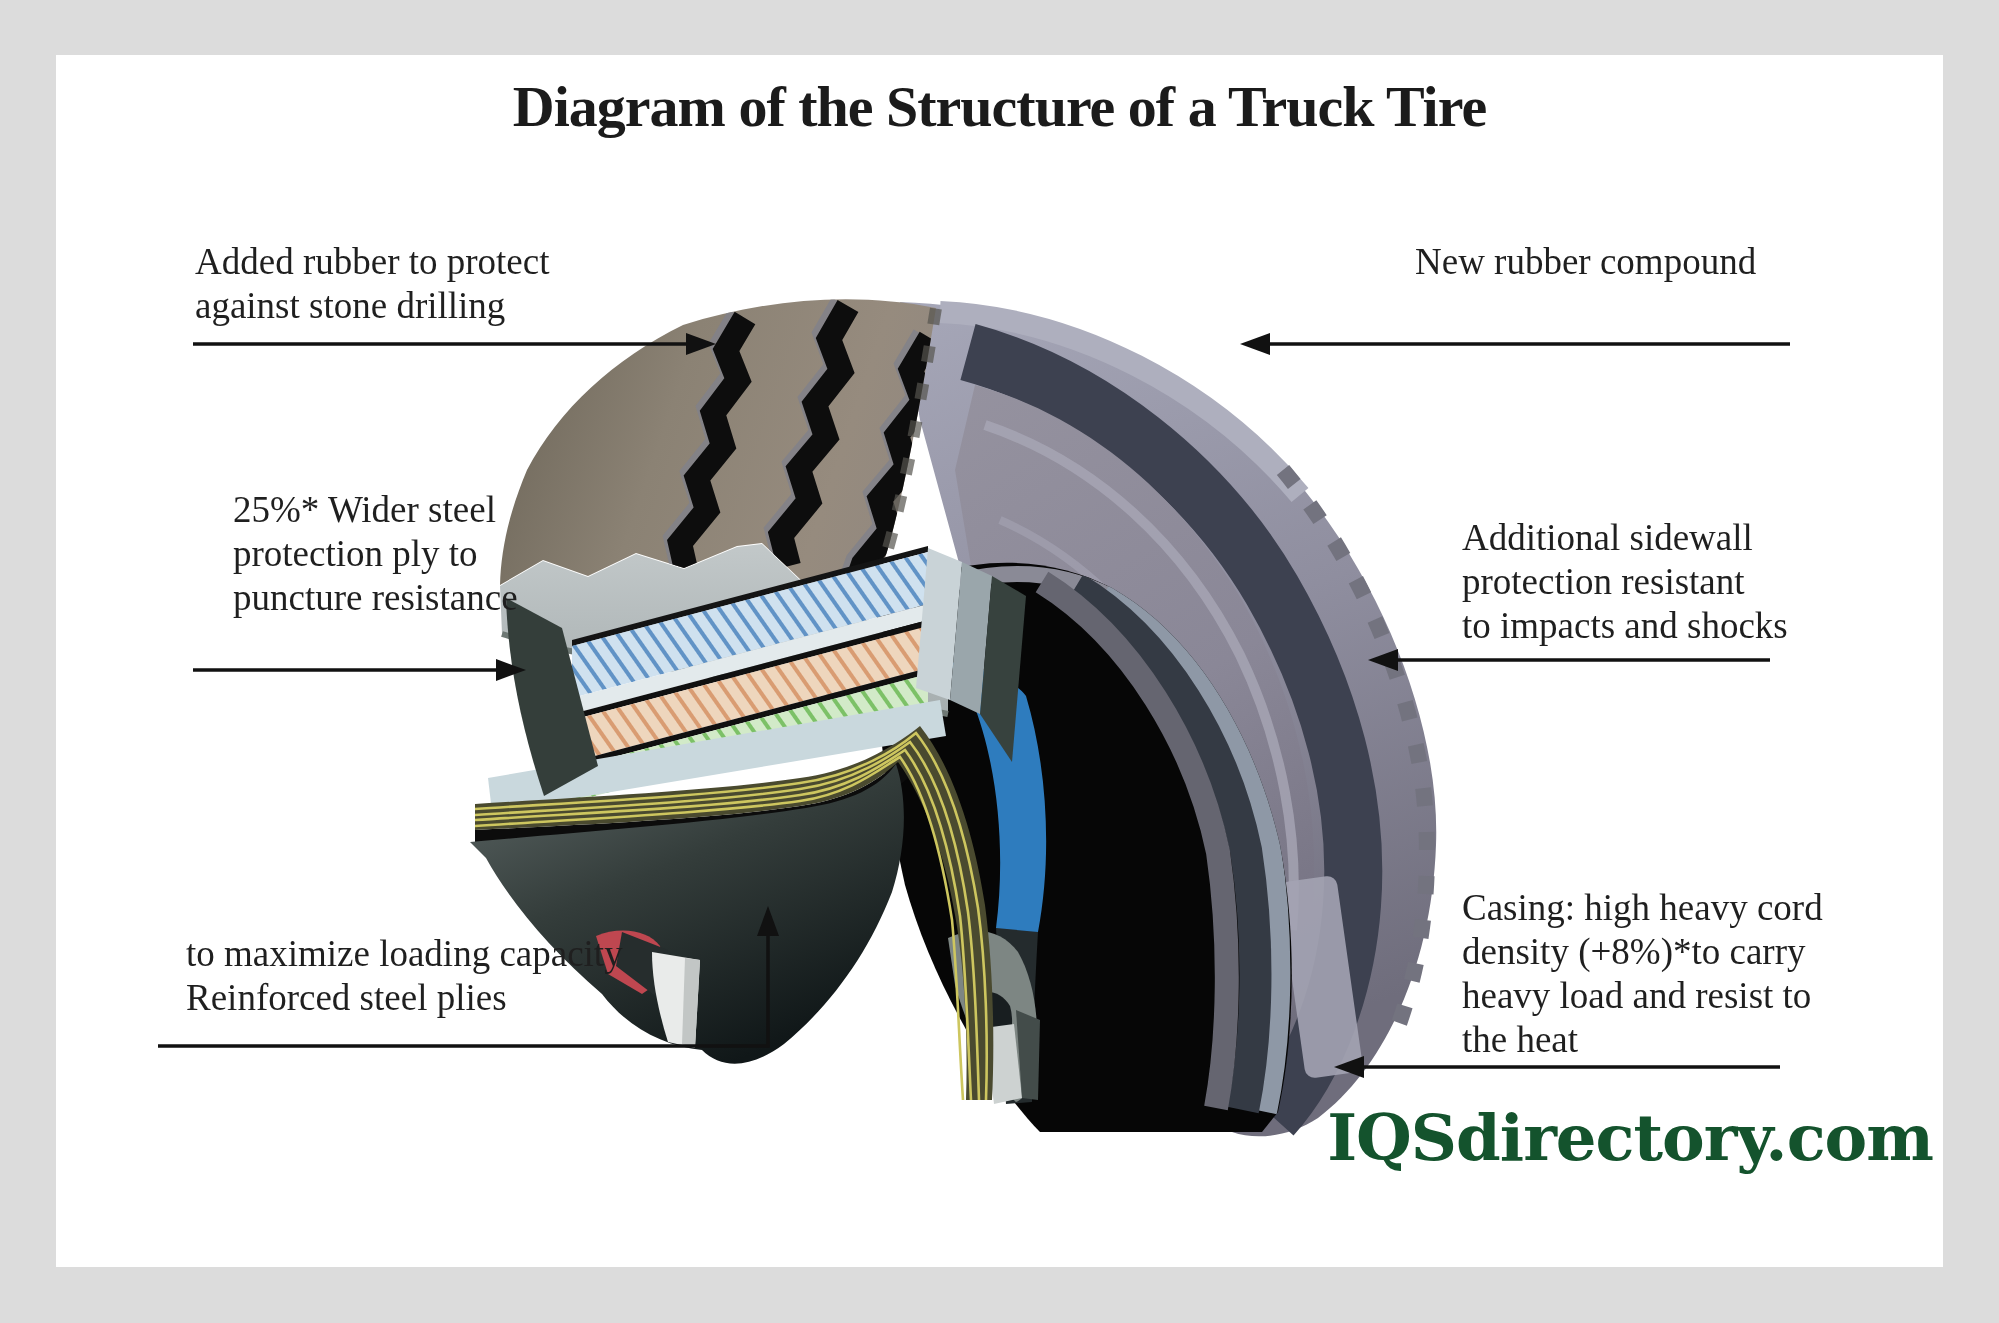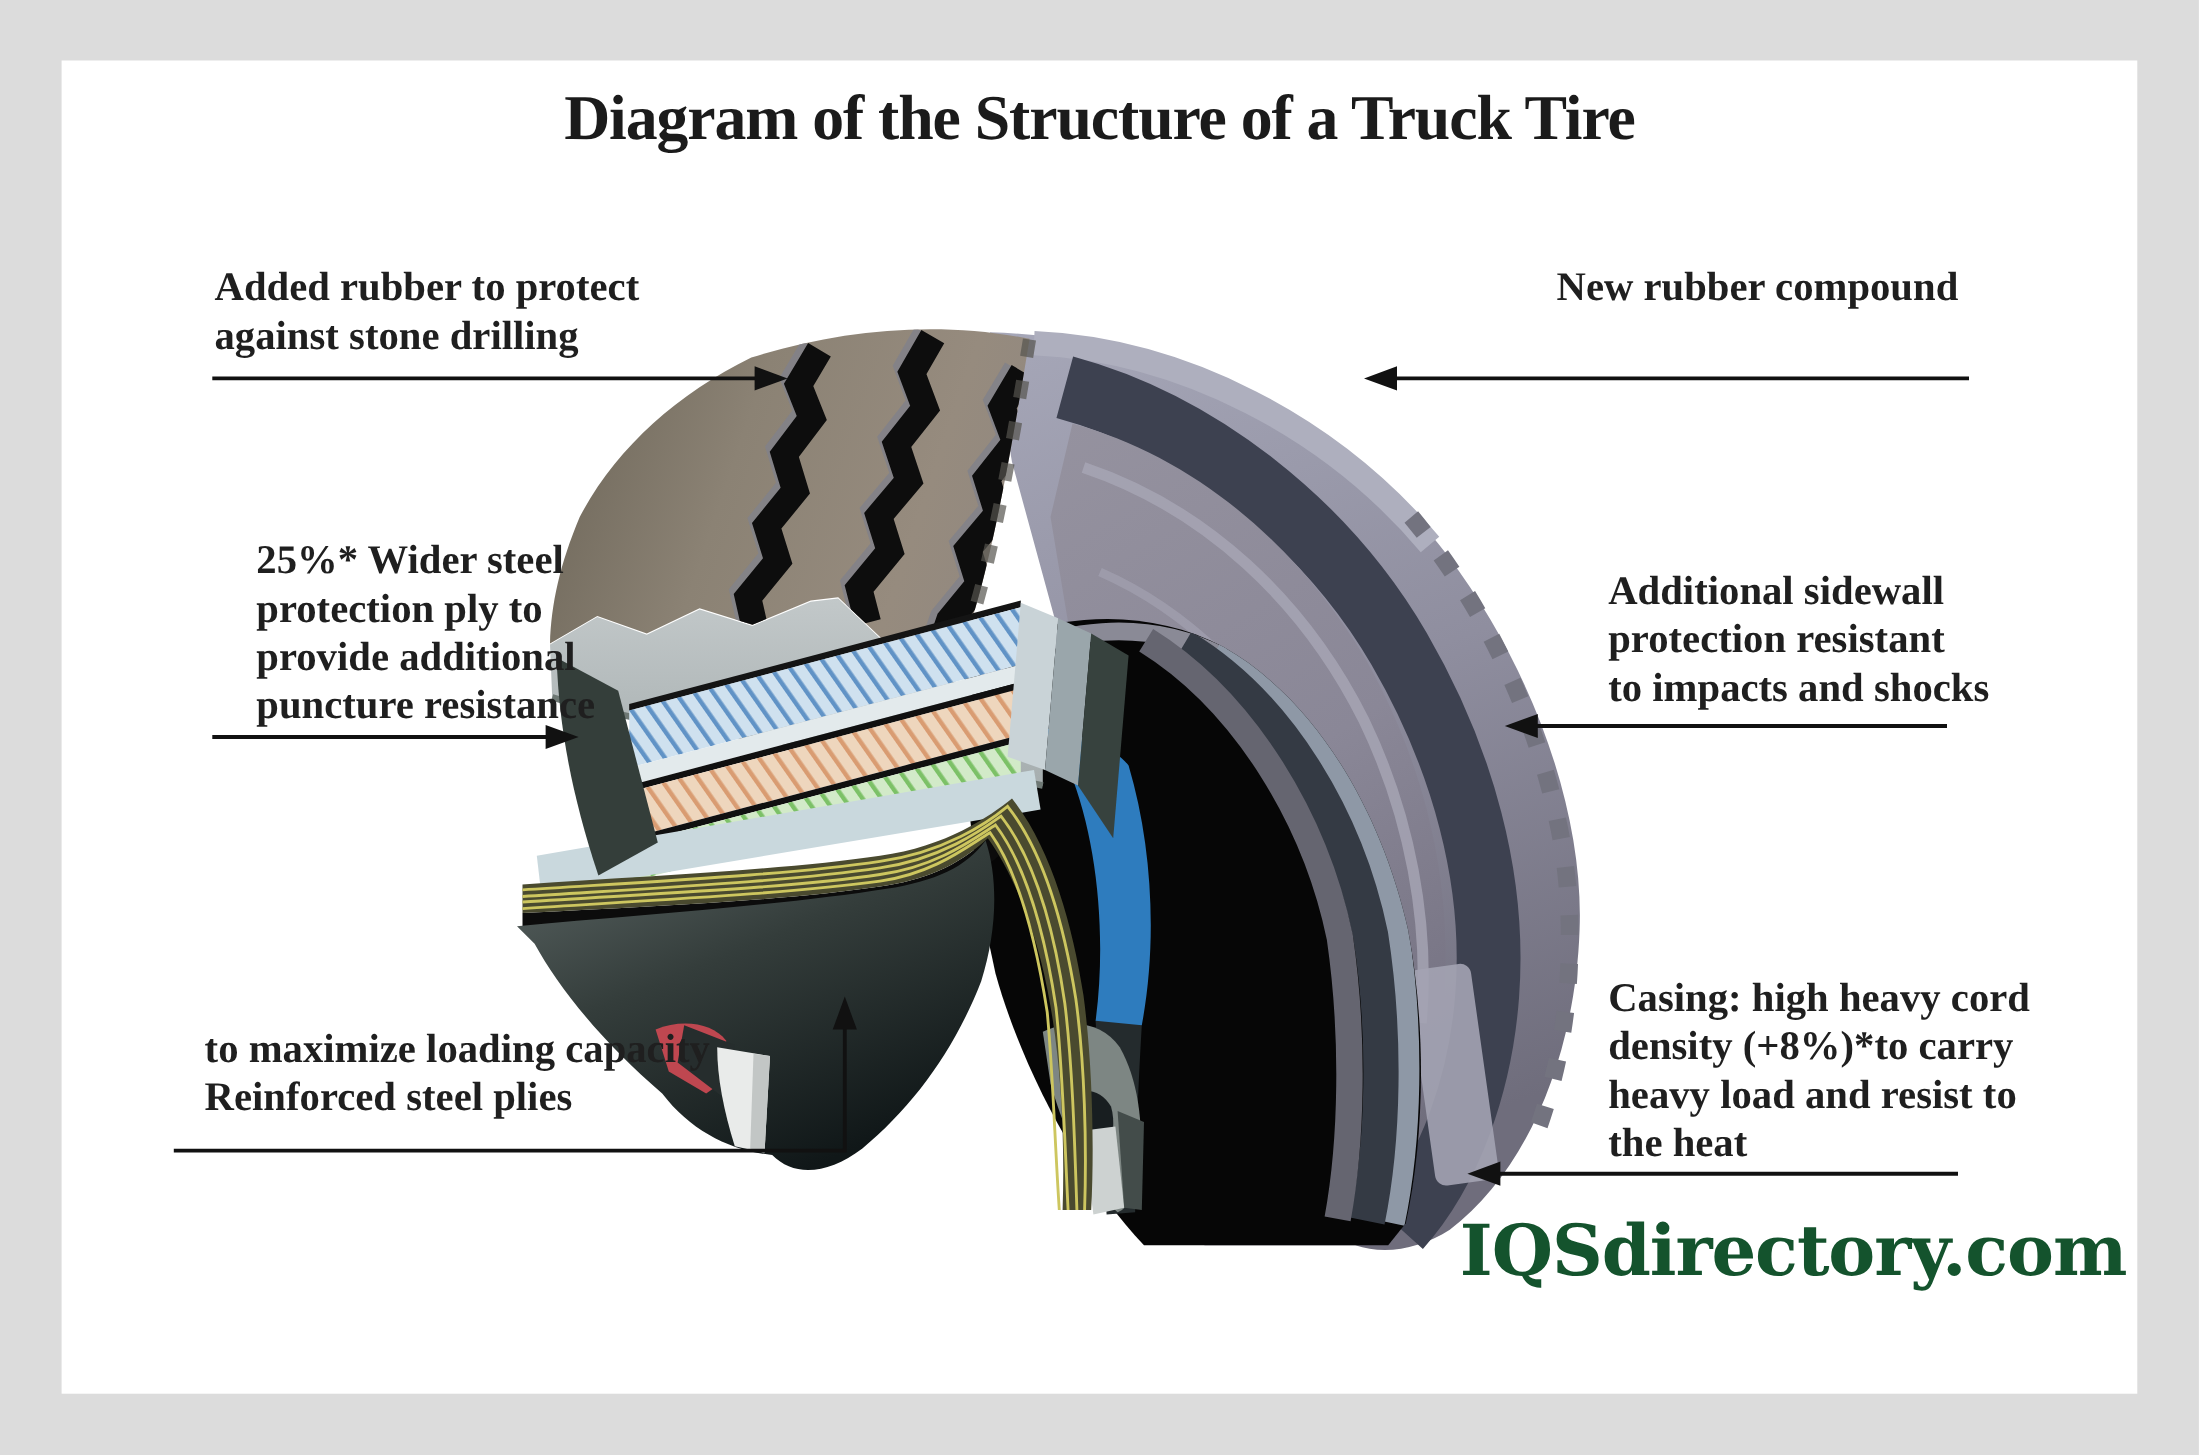--- a/index.html
+++ b/index.html
@@ -17,21 +17,20 @@
     text-align:center;
     font-family:"Liberation Serif", serif;
     font-weight:700;font-size:58px;letter-spacing:-1px;color:#1b1b1b;
   }
   .diagram-svg{position:absolute;left:0;top:0;width:1999px;height:1323px;}
   .label{
     position:absolute;
     font-family:"Liberation Serif", serif;
     font-size:37px;line-height:44px;color:#1f1f1f;
     white-space:nowrap;
-    font-weight:bold;
   }
   .label div{white-space:nowrap;}
   .watermark{
     position:absolute;right:66px;top:1100px;
     font-family:"DejaVu Serif", serif;
     font-weight:700;font-size:64px;color:#14532d;letter-spacing:-1px;
   }
 </style>
 </head>
 <body>
@@ -240,21 +239,20 @@
 </svg>
 
 <div class="label" style="left:195px;top:240px;">
     <div>Added rubber to protect</div>
     <div>against stone drilling</div>
   </div>
 
 <div class="label" style="left:195px;top:488px;margin-left:38px;">
     <div>25%* Wider steel</div>
     <div>protection ply to</div>
-    <div>provide additional</div>
     <div>puncture resistance</div>
   </div>
 
 <div class="label" style="left:186px;top:932px;">
     <div>to maximize loading capacity</div>
     <div>Reinforced steel plies</div>
   </div>
 
 <div class="label" style="left:1415px;top:240px;">
     <div>New rubber compound</div>

